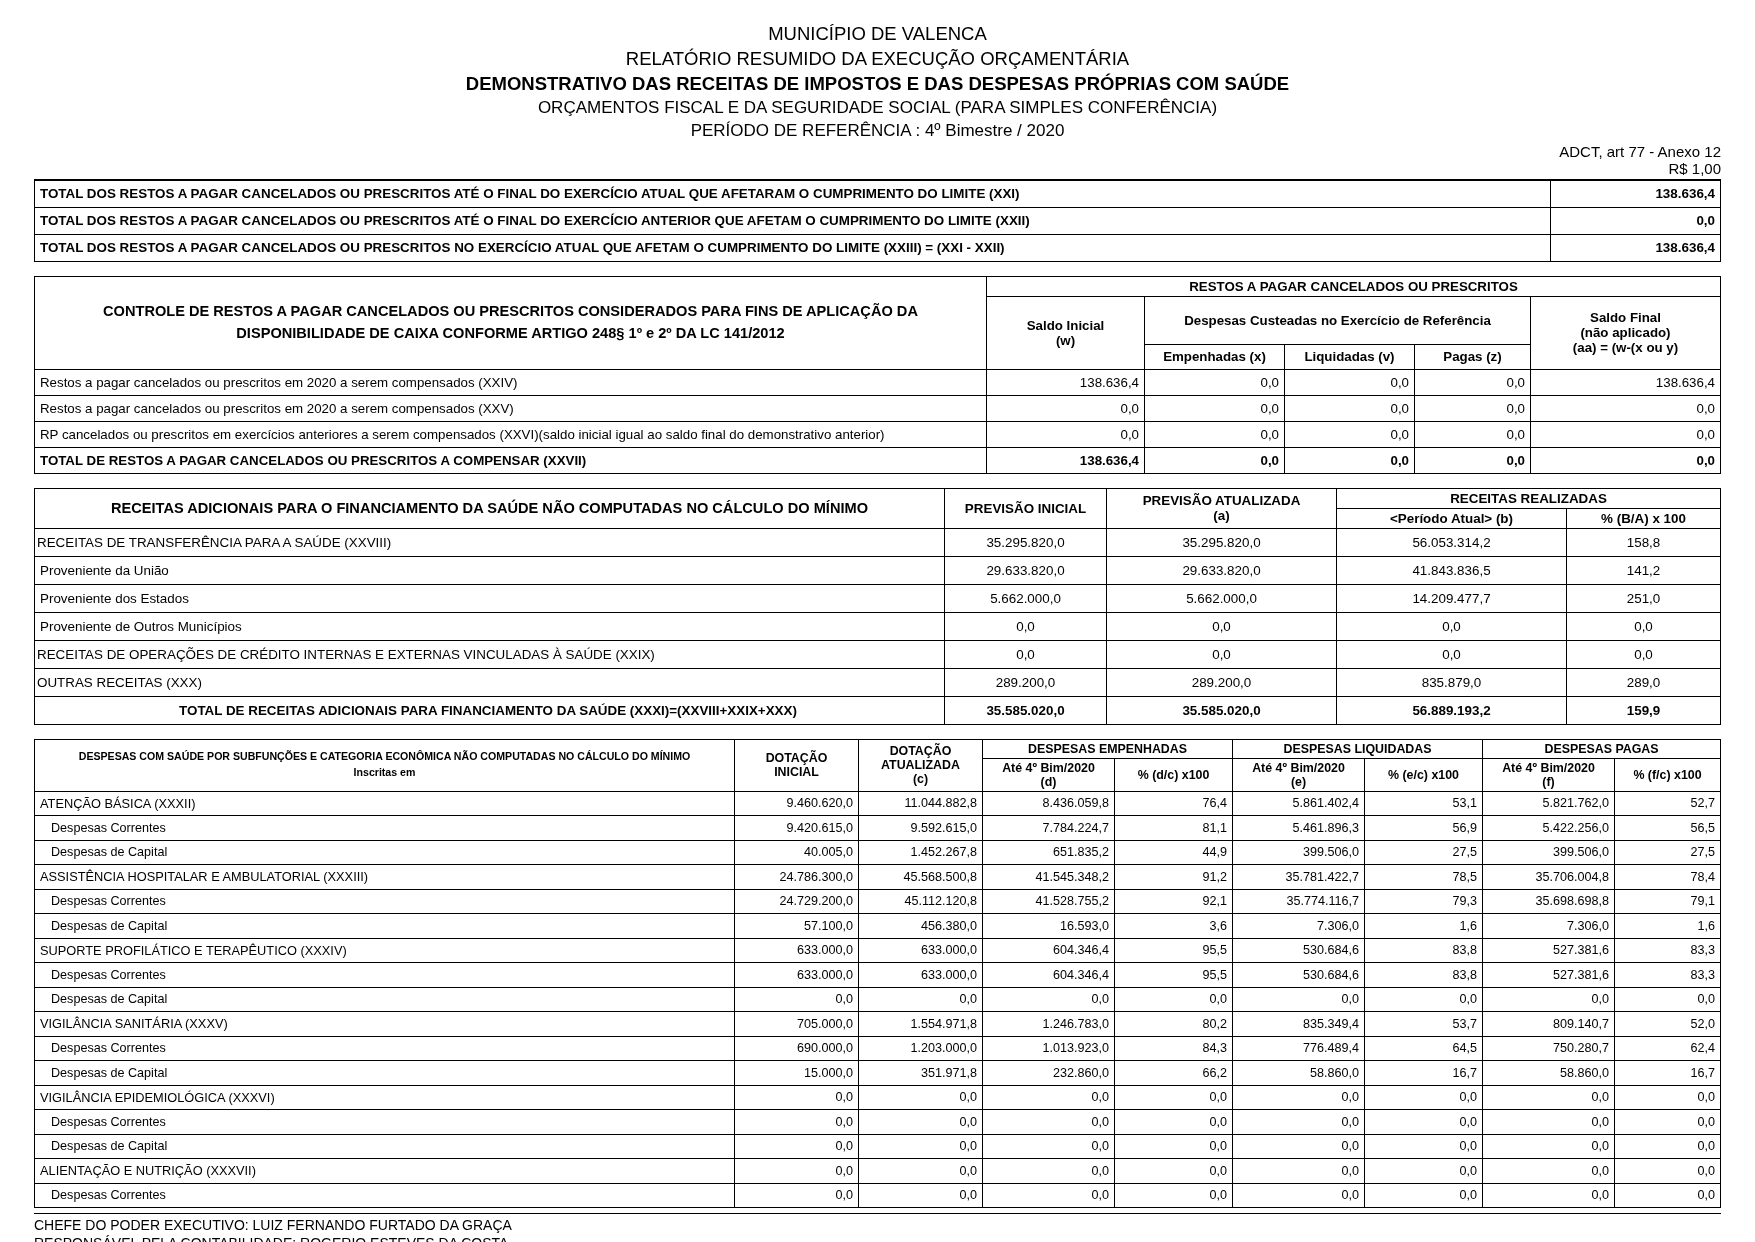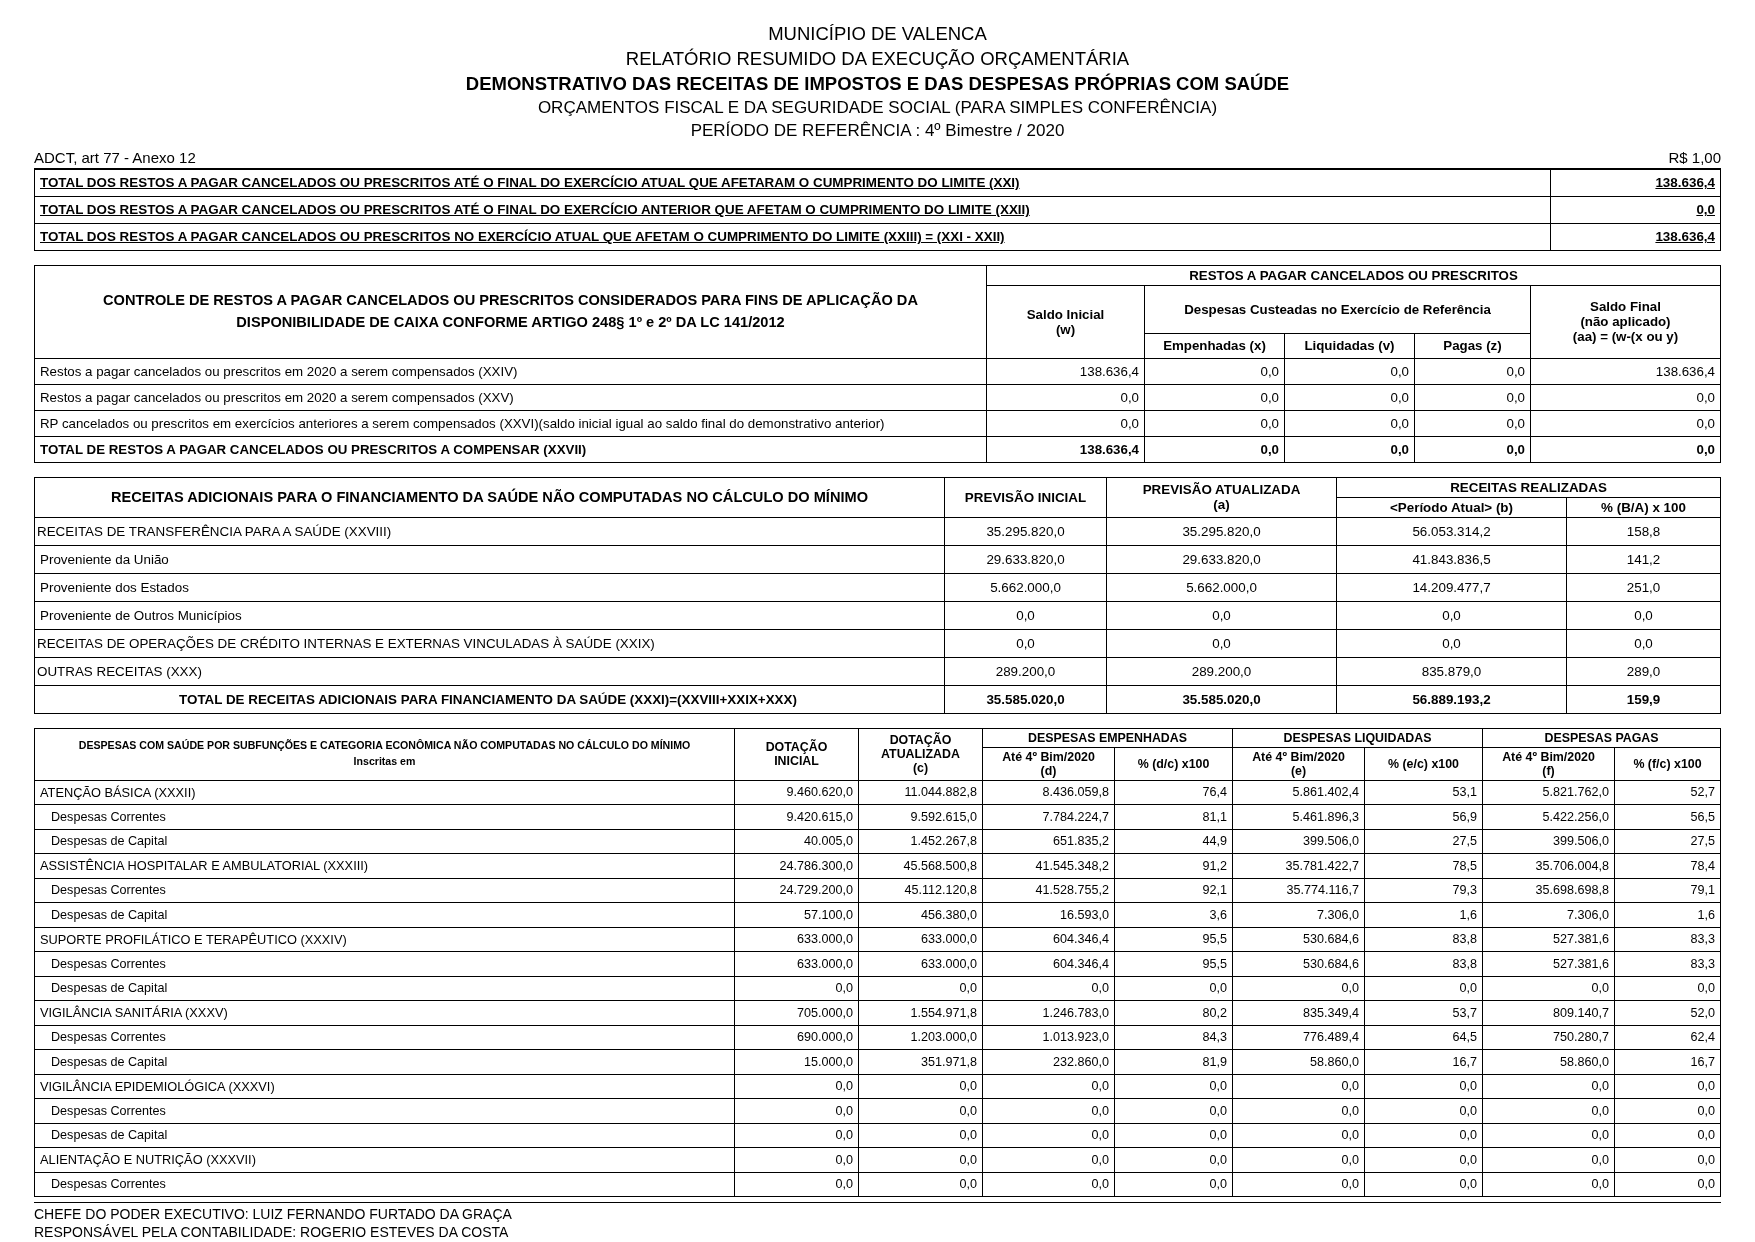--- a/index.html
+++ b/index.html
@@ -13,31 +13,31 @@
   .page{width:1755px;min-height:1242px;box-sizing:border-box;padding:22px 34px 10px 34px;position:relative;}
 
   
   .hdr{text-align:center;line-height:1.35;}
   .hdr .l1{font-size:18.5px;}
   .hdr .l2{font-size:18.5px;}
   .hdr .l3{font-size:18.5px;font-weight:bold;}
   .hdr .l4{font-size:17px;}
   .hdr .l5{font-size:17px;}
 
-  .subhdr{display:flex;justify-content:space-between;align-items:flex-end;font-size:15px;margin-top:6px;border-bottom:1.6px solid #000;padding-bottom:2px;}
+  .subhdr{display:flex;justify-content:space-between;align-items:flex-end;font-size:15px;border-bottom:1.6px solid #000;padding-bottom:2px;flex-direction:column;}
 
   
   table{border-collapse:collapse;width:100%;table-layout:fixed;}
   td,th{border:1px solid #000;padding:2px 5px;font-size:13.6px;vertical-align:middle;}
   .b{font-weight:bold;}
   .c{text-align:center;}
 
   
   .t1{margin-top:0px;}
-  .t1 td{height:22px;font-size:13.4px;text-decoration:underline;}
+  .t1 td{height:22px;font-size:13.4px;}
   .t1 td.lbl{font-weight:bold;}
   .t1 td.val{width:170px;text-align:right;font-weight:bold;}
 
   
   .t2{margin-top:14px;}
   .t2 th,.t2 td{font-size:13.3px;}
   .t2 .hcell{font-weight:bold;text-align:center;}
   .t2 .title{font-weight:bold;text-align:center;font-size:14.6px;line-height:1.5;padding:24px 10px;}
   .t2 .row td{height:21px;}
   .t2 .num{text-align:right;}
@@ -418,21 +418,21 @@
         <td class="num">776.489,4</td>
         <td class="num">64,5</td>
         <td class="num">750.280,7</td>
         <td class="num">62,4</td>
       </tr>
       <tr class="row">
         <td class="ind">Despesas de Capital</td>
         <td class="num">15.000,0</td>
         <td class="num">351.971,8</td>
         <td class="num">232.860,0</td>
-        <td class="num">81,9</td>
+        <td class="num">66,2</td>
         <td class="num">58.860,0</td>
         <td class="num">16,7</td>
         <td class="num">58.860,0</td>
         <td class="num">16,7</td>
       </tr>
       <tr class="row">
         <td class="grp">VIGILÂNCIA EPIDEMIOLÓGICA (XXXVI)</td>
         <td class="num">0,0</td>
         <td class="num">0,0</td>
         <td class="num">0,0</td>

